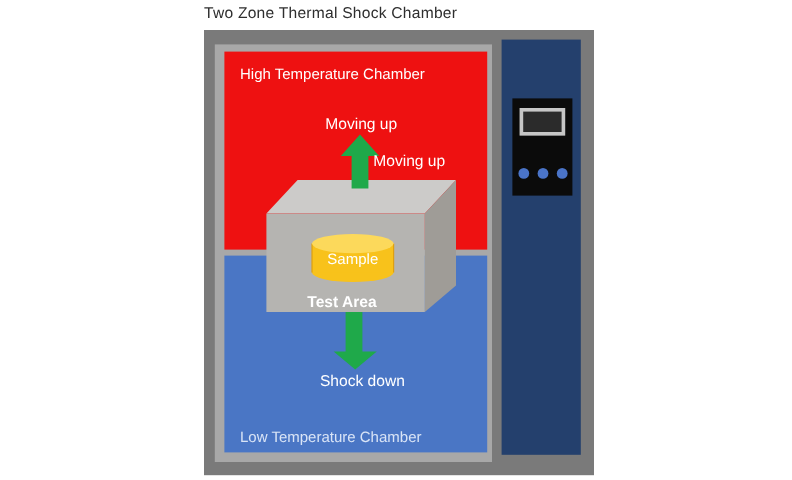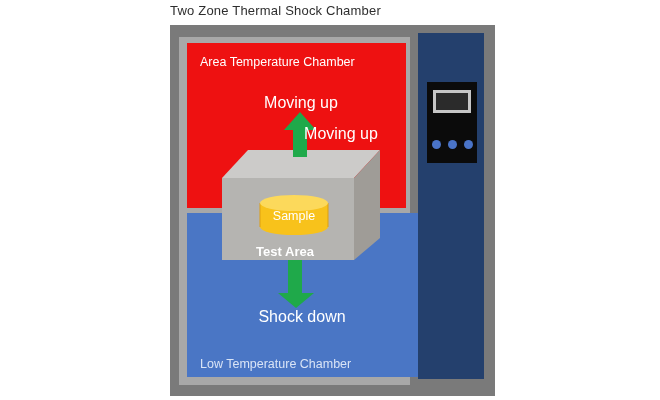--- a/index.html
+++ b/index.html
@@ -7,54 +7,54 @@
   .stage { position:relative; width:660px; height:400px; overflow:hidden; background:#ffffff; }
 
   .title { position:absolute; top:3px; left:170px; width:325px; text-align:left;
            font-size:13px; color:#2e2e2e; letter-spacing:0.2px; }
 
   
   .frame { position:absolute; left:170px; top:25px; width:325px; height:371px; background:#7a7a7a; }
   
   .housing { position:absolute; left:9px; top:12px; width:231px; height:348px; background:#a8a8a8; }
   .hot  { position:absolute; left:8px; top:6px;   width:219px; height:165px; background:#ee1111; }
-  .cold { position:absolute; left:8px; top:176px; width:219px; height:164px; background:#4a76c5;padding-left:13px; }
+  .cold { position:absolute; left:8px; top:176px; width:219px; height:164px; background:#4a76c5; }
   .hot-label  { position:absolute; left:13px; top:12px; font-size:12.5px; color:#ffffff; white-space:nowrap; }
   .cold-label { position:absolute; left:13px; bottom:6px; font-size:12.5px; color:#d9e4f6; white-space:nowrap; }
 
   
   .panel { position:absolute; left:248px; top:8px; width:66px; height:346px; background:#24406d; }
   .cdu { position:absolute; left:9px; top:49px; width:50px; height:81px; background:#0b0b0b; }
   .screen { position:absolute; left:6px; top:8px; width:38px; height:23px;
             box-sizing:border-box; border:3px solid #c6c6c6; background:#2b2b2b; }
   .btn-row { position:absolute; left:0; top:58px; width:50px; display:flex; justify-content:center; gap:7px; }
   .btn { width:9px; height:9px; border-radius:50%; background:#4a74c8; }
 
   
   .overlay { position:absolute; left:0; top:0; width:660px; height:400px; pointer-events:none; }
 
-  .lbl { position:absolute; transform:translate(-50%,-50%); color:#ffffff; font-size:16px; white-space:nowrap; }
+  .lbl { position:absolute; transform:translate(-50%,-50%); color:#ffffff; font-size:13px; white-space:nowrap; }
   .lbl-up1  { left:301px; top:103px; }
   .lbl-up2  { left:341px; top:134px; }
   .lbl-down { left:302px; top:317px; }
   .lbl-test { left:285px; top:251px; font-size:13px; font-weight:bold; }
   .lbl-sample { left:294px; top:216px; font-size:12.5px; }
 </style>
 </head>
 <body>
 
 <div class="stage">
 
   <div class="title">Two Zone Thermal Shock Chamber</div>
 
   <div class="frame">
 
     <div class="housing">
       <div class="hot">
-        <span class="hot-label">Area Temperature Chamber</span>
+        <span class="hot-label">High Temperature Chamber</span>
       </div>
       <div class="cold">
         <span class="cold-label">Low Temperature Chamber</span>
       </div>
     </div>
 
     <div class="panel">
       <div class="cdu">
         <div class="screen"></div>
         <div class="btn-row">

